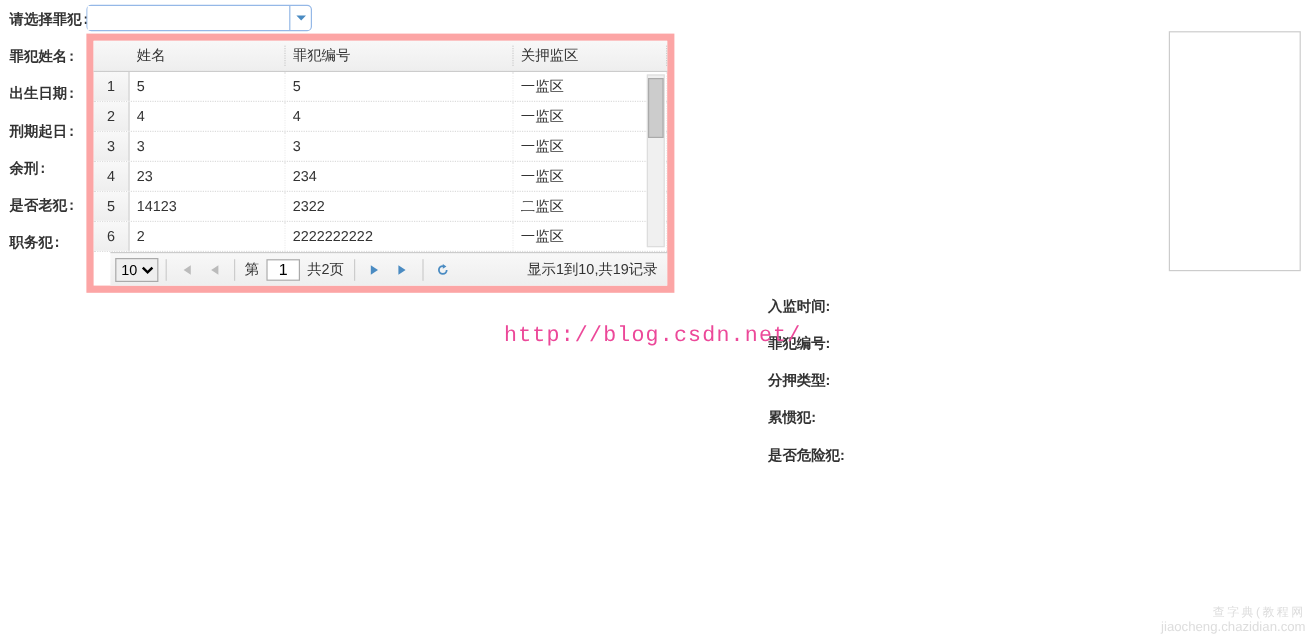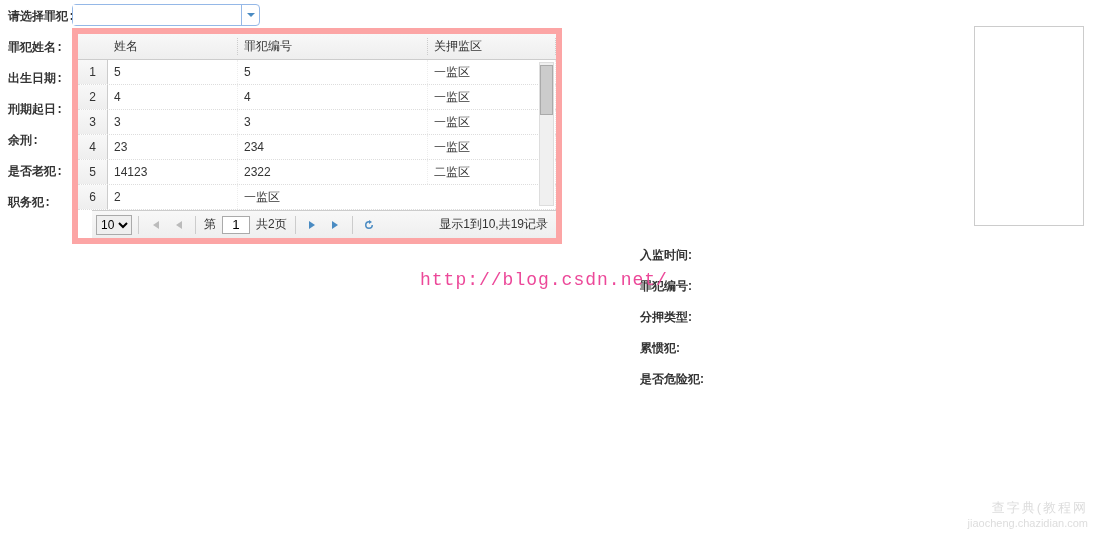--- a/index.html
+++ b/index.html
@@ -33,21 +33,21 @@
     .pager .nav-btn svg { width: 12px; height: 12px; fill: #4A8BC2; }
     .pager .nav-btn.disabled svg { fill: #bbb; }
     .pager .page-label { margin: 0 2px; }
     .pager input.page-input { width: 28px; height: 18px; border: 1px solid #aaa; text-align: center; }
     .pager .info { margin-left: auto; margin-right: 4px; }
     .right-col { margin-left: 640px; display: flex; flex-direction: column; gap: 14px; padding-top: 32px; }
     .right-col label { font-weight: bold; white-space: nowrap; }
     .image-box { position: absolute; top: 26px; right: 12px; width: 110px; height: 200px; border: 1px solid #ccc; background: #fff; }
     .watermark { position: absolute; top: 270px; left: 420px; color: #ec4899; font-family: "Courier New", monospace; font-size: 18px; letter-spacing: 1px; }
     .footer-wm { position: absolute; bottom: 4px; right: 8px; color: #ddd; font-size: 11px; text-align: right; }
-    .footer-wm .line1 { font-size: 13px; letter-spacing: 2px; }
+    .footer-wm .line1 { font-size: 10px; letter-spacing: 2px; }
   </style>
 </head>
 <body>
 
 <div class="container">
   <div class="left-col">
     <div class="combo-area">
       <label>请选择罪犯:</label>
     </div>
     <label>罪犯姓名:</label>
@@ -103,20 +103,21 @@
           </div>
           <div class="grid-row">
             <div class="rownum">5</div>
             <div class="cell c-name">14123</div>
             <div class="cell c-code">2322</div>
             <div class="cell c-area">二监区</div>
           </div>
           <div class="grid-row">
             <div class="rownum">6</div>
             <div class="cell c-name">2</div>
+            <div class="cell c-code">2222222222</div>
             <div class="cell c-area">一监区</div>
           </div>
         </div>
       <div class="scrollbar">
         <div class="scroll-thumb"></div>
       </div>
     </div>
     <div class="pager">
       <select>
         <option>10</option>

